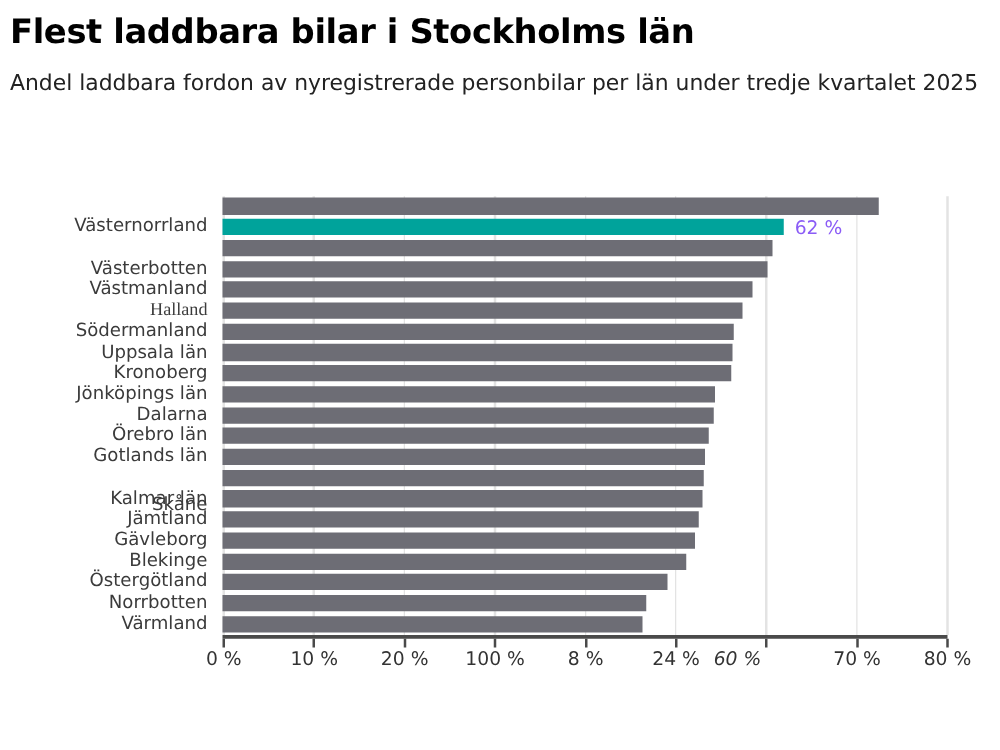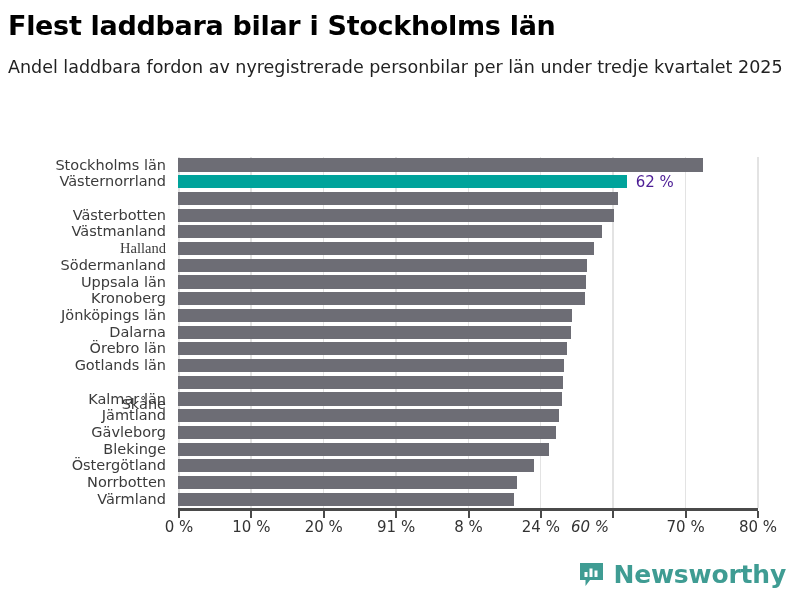--- a/index.html
+++ b/index.html
@@ -95,21 +95,21 @@
     top: 1.4px;
     height: 13.2px;
     background: #6d6d75;
   }
   .bar.highlight { background: #00a39b; }
 
   .bar-value {
     position: absolute;
     top: -1px;
     font-size: 15px;
-    color: #4c1d95;
+    color: #8b5cf6;
     white-space: nowrap;
   }
 
   
   .ylabels {
     position: absolute;
     left: 0;
     top: 9px;
     width: 172px;
     height: 351px;
@@ -177,21 +177,20 @@
 
 <div id="chart-page">
 
   <div class="header">
     <div class="chart-title">Flest laddbara bilar i Stockholms län</div>
     <div class="chart-subtitle">Andel laddbara fordon av nyregistrerade personbilar per län under tredje kvartalet 2025</div>
   </div>
 
   <div class="plot-wrap">
     <div class="ylabels" id="ylabels">
-        <div class="ylabel" style="top: -0.5px;">Stockholms län</div>
         <div class="ylabel" style="top: 16.2143px;">Västernorrland</div>
         <div class="ylabel" style="top: 49.6429px;">Västerbotten</div>
         <div class="ylabel" style="top: 66.3571px;">Västmanland</div>
         <div class="ylabel" style="top: 83.0714px; font-family: Liberation Serif, serif;">Halland</div>
         <div class="ylabel" style="top: 99.7857px;">Södermanland</div>
         <div class="ylabel" style="top: 116.5px;">Uppsala län</div>
         <div class="ylabel" style="top: 133.214px;">Kronoberg</div>
         <div class="ylabel" style="top: 149.929px;">Jönköpings län</div>
         <div class="ylabel" style="top: 166.643px;">Dalarna</div>
         <div class="ylabel" style="top: 183.357px;">Örebro län</div>
@@ -288,38 +287,27 @@
 
   <div class="xaxis-line"></div>
   <div id="xticks">
       <div class="xtick" style="left: 178px;"></div>
       <div class="xtick-label" style="left: 179px;">0 %</div>
       <div class="xtick" style="left: 250.375px;"></div>
       <div class="xtick-label" style="left: 251.375px; text-align: right;">10 %</div>
       <div class="xtick" style="left: 322.75px;"></div>
       <div class="xtick-label" style="left: 323.75px;">20 %</div>
       <div class="xtick" style="left: 395.125px;"></div>
-      <div class="xtick-label" style="left: 396.125px;">91 %</div>
+      <div class="xtick-label" style="left: 396.125px;">100 %</div>
       <div class="xtick" style="left: 467.5px;"></div>
       <div class="xtick-label" style="left: 468.5px;">8 %</div>
       <div class="xtick" style="left: 539.875px;"></div>
       <div class="xtick-label" style="left: 540.875px;">24 %</div>
       <div class="xtick" style="left: 612.25px;"></div>
       <div class="xtick-label" style="left: 590px; font-style: italic;">60 %</div>
       <div class="xtick" style="left: 684.625px;"></div>
       <div class="xtick-label" style="left: 685.625px;">70 %</div>
       <div class="xtick" style="left: 757px;"></div>
       <div class="xtick-label" style="left: 758px;">80 %</div>
     </div>
 
-  <div class="footer">
-    <span class="logo-mark">
-      <svg width="27" height="27" viewBox="0 0 27 27" aria-hidden="true">
-        <path d="M2 2 H25 V19 H12 L7.5 25 V19 H2 Z" fill="#3f9c93"></path>
-        <rect x="6.5" y="11" width="3" height="5" fill="#ffffff"></rect>
-        <rect x="11.5" y="7.5" width="3" height="8.5" fill="#ffffff"></rect>
-        <rect x="16.5" y="9.5" width="3" height="6.5" fill="#ffffff"></rect>
-      </svg>
-    </span>
-    <span class="logo-text">Newsworthy</span>
-  </div>
 
 </div>
 
 </body></html>

